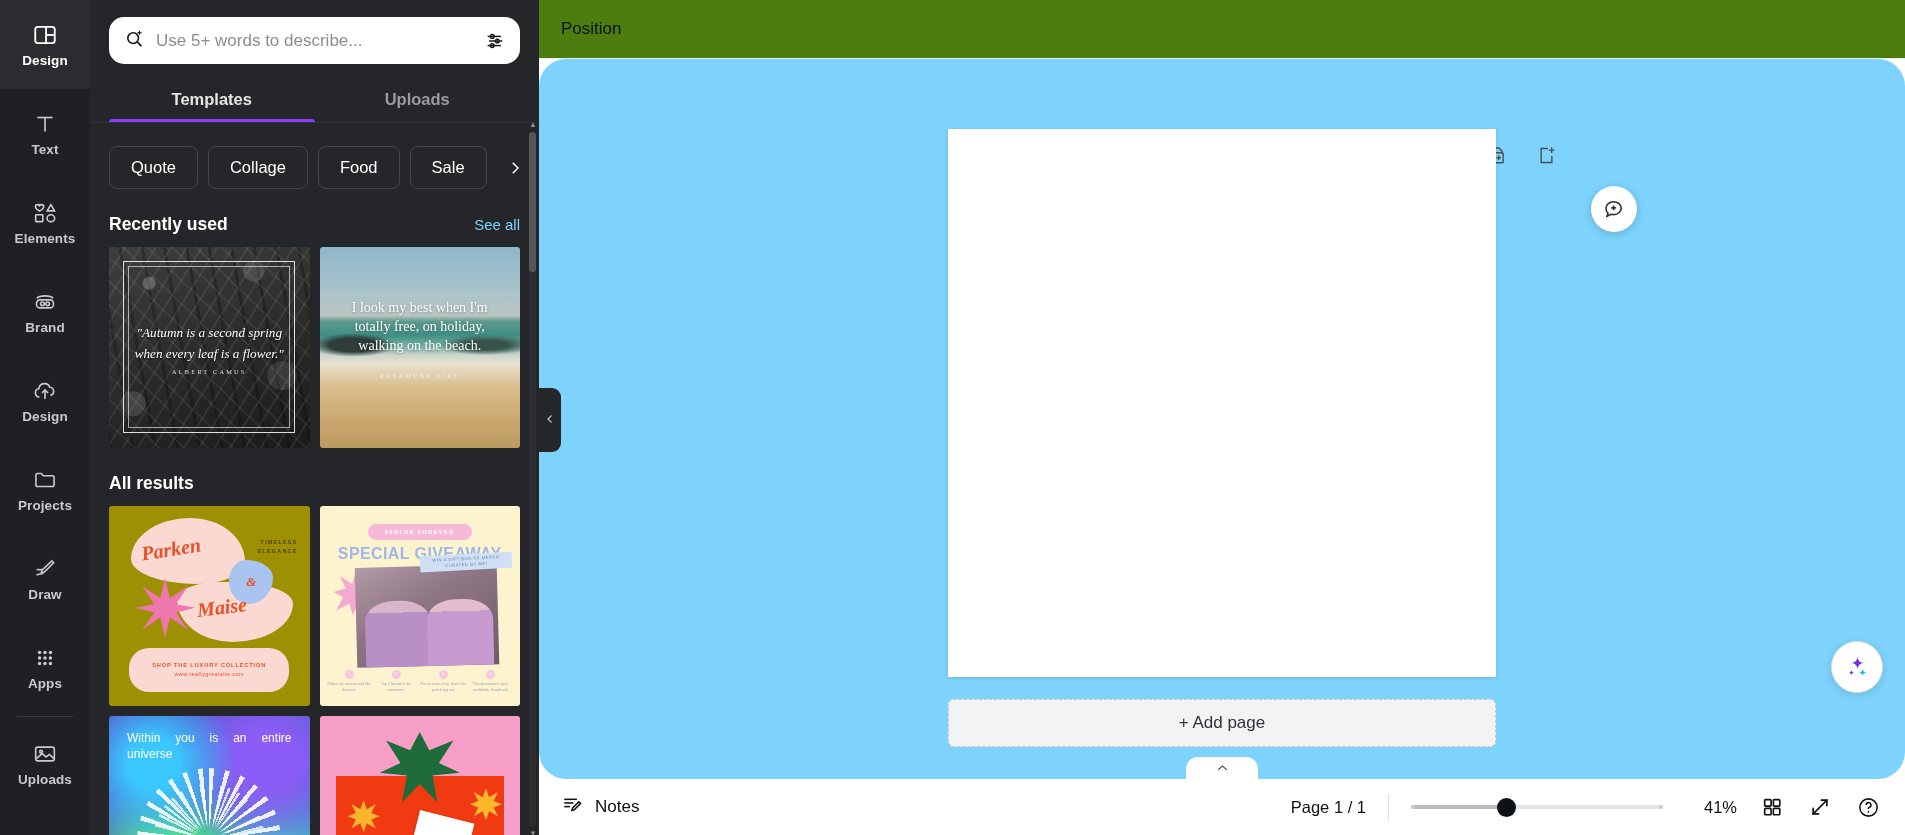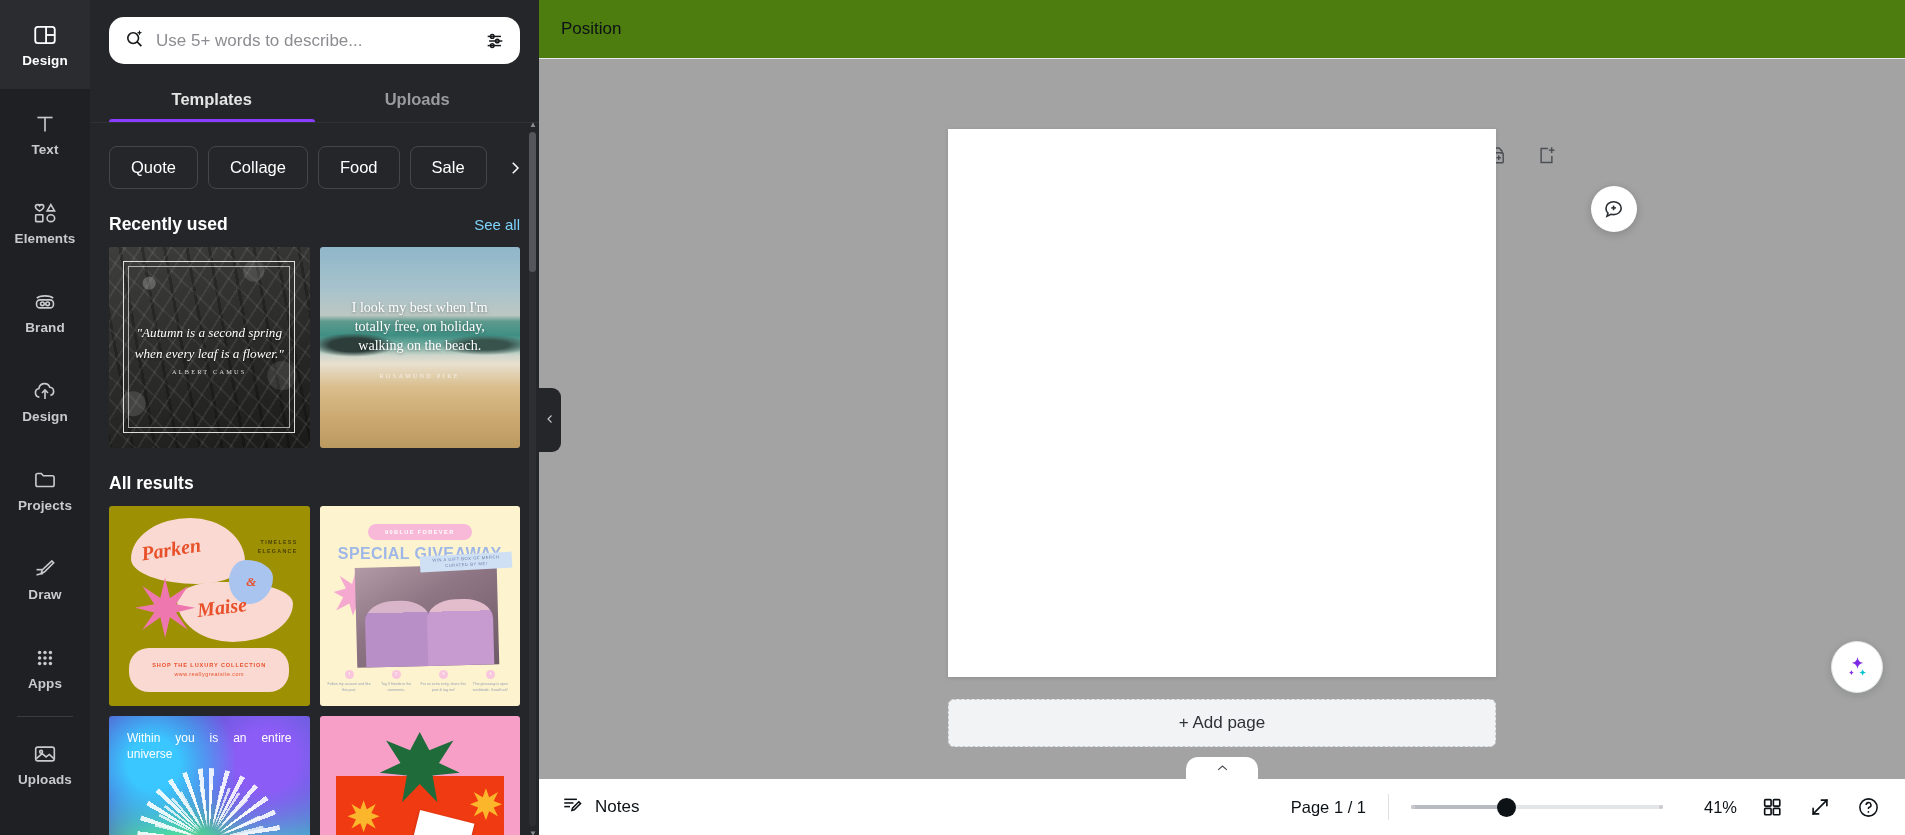--- a/index.html
+++ b/index.html
@@ -332,21 +332,21 @@
   
   .editor { flex:1; height:835px; background:#fff; position:relative; display:flex; flex-direction:column; }
   .topbar {
     height: 59px; flex:0 0 59px; background:#4d7c0f;
     display:flex; align-items:center; padding: 0 0 0 22px;
     border-bottom: 1px solid #e9eaec;
   }
   .topbar .title { font-size: 17px; color:#0d1216; }
 
   .canvas-area {
-    flex:1; background:#a3a3a3; position:relative; overflow:hidden;
+    flex:1; background:#7dd3fc; position:relative; overflow:hidden;border-radius:27px;
   }
   .page-tools {
     position:absolute; left: 50%; transform: translateX(-50%);
     top: 85px; margin-left: 300px;
     display:flex; gap: 26px; color:#4b4f54;
   }
   .page-tools .tbtn { cursor:pointer; width:24px; height:24px; }
   .page {
     position:absolute; left: 50%; transform: translateX(-50%);
     top: 70px; width: 548px; height: 548px; background:#fff;

